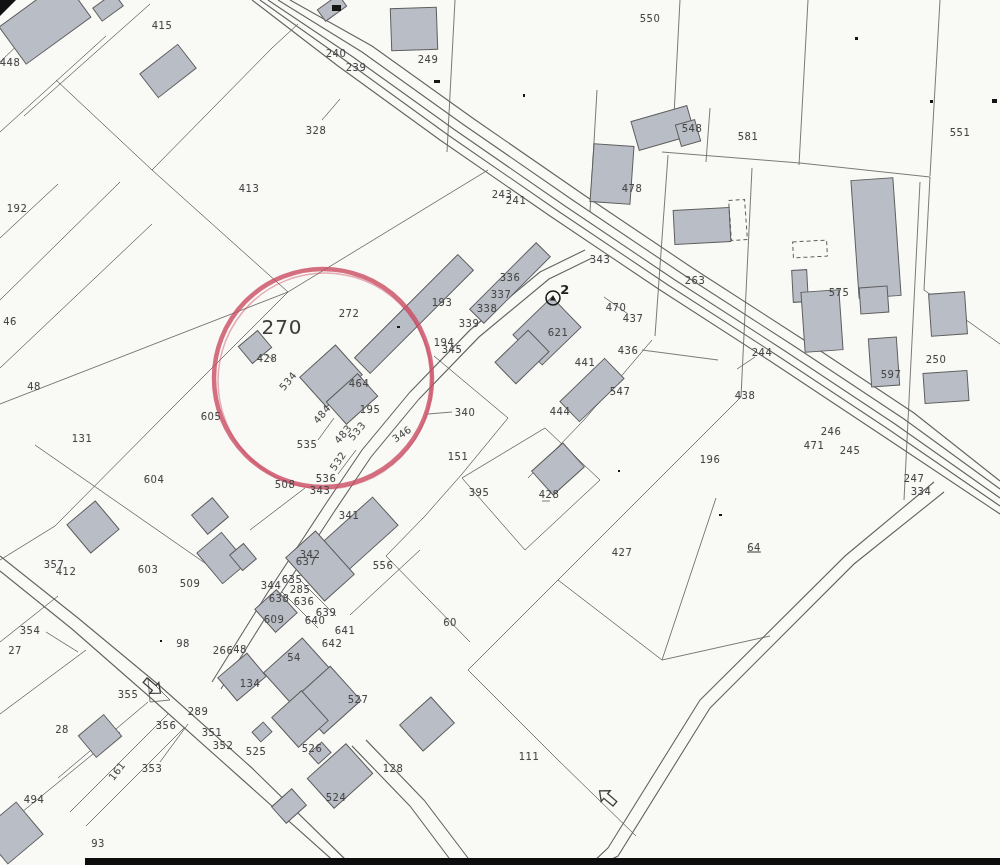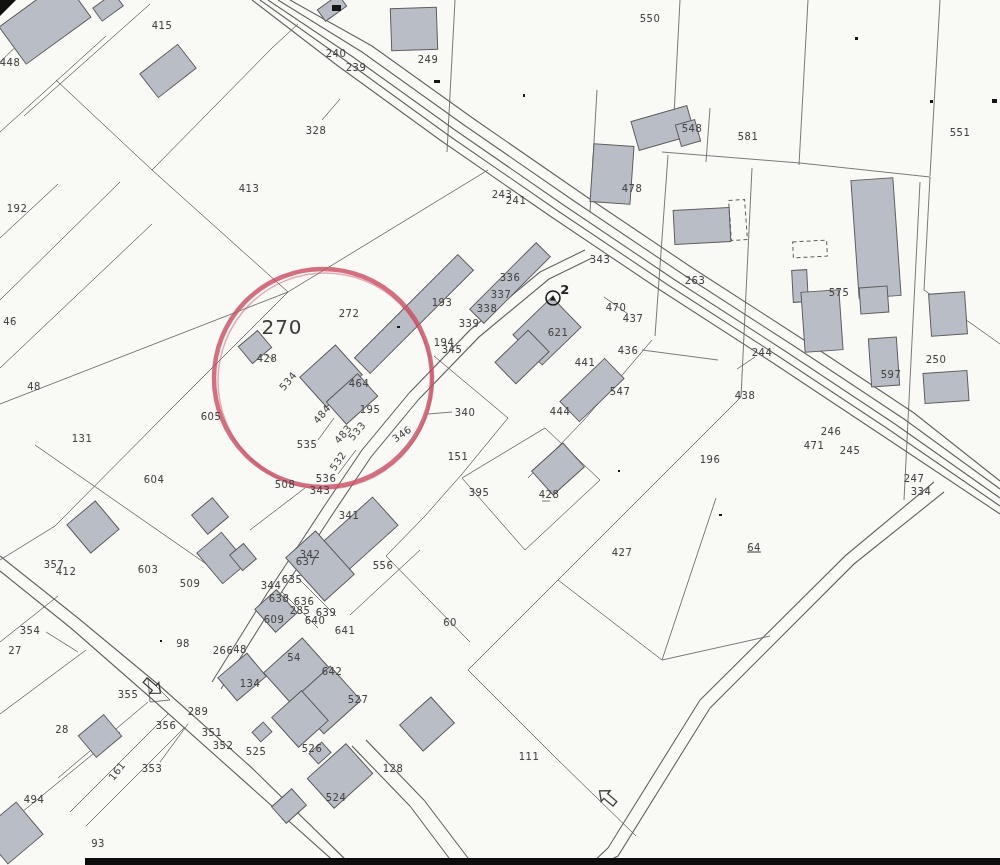--- a/index.html
+++ b/index.html
@@ -254,25 +254,25 @@
       <div class="plabel" style="left: 320px; top: 490px;">343</div>
       <div class="plabel" style="left: 402px; top: 434px; transform: translate(-50%, -50%) rotate(-35deg);">346</div>
       <div class="plabel" style="left: 349px; top: 515px;">341</div>
       <div class="plabel" style="left: 310px; top: 554px;">342</div>
       <div class="plabel" style="left: 383px; top: 565px;">556</div>
       <div class="plabel" style="left: 271px; top: 585px;">344</div>
       <div class="plabel" style="left: 292px; top: 579px;">635</div>
       <div class="plabel" style="left: 306px; top: 561px;">637</div>
       <div class="plabel" style="left: 279px; top: 598px;">638</div>
       <div class="plabel" style="left: 304px; top: 601px;">636</div>
-      <div class="plabel" style="left: 300px; top: 610px;">285</div>
+      <div class="plabel" style="left: 300px; top: 589px;">285</div>
       <div class="plabel" style="left: 326px; top: 612px;">639</div>
       <div class="plabel" style="left: 315px; top: 620px;">640</div>
       <div class="plabel" style="left: 274px; top: 619px;">609</div>
       <div class="plabel" style="left: 345px; top: 630px;">641</div>
-      <div class="plabel" style="left: 332px; top: 643px; margin-top: 28px;">642</div>
+      <div class="plabel" style="left: 332px; top: 643px;">642</div>
       <div class="plabel" style="left: 294px; top: 657px;">54</div>
       <div class="plabel" style="left: 358px; top: 699px;">527</div>
       <div class="plabel" style="left: 256px; top: 751px;">525</div>
       <div class="plabel" style="left: 312px; top: 748px;">526</div>
       <div class="plabel" style="left: 336px; top: 797px;">524</div>
     </div>
 </div>
 
 </body></html>

